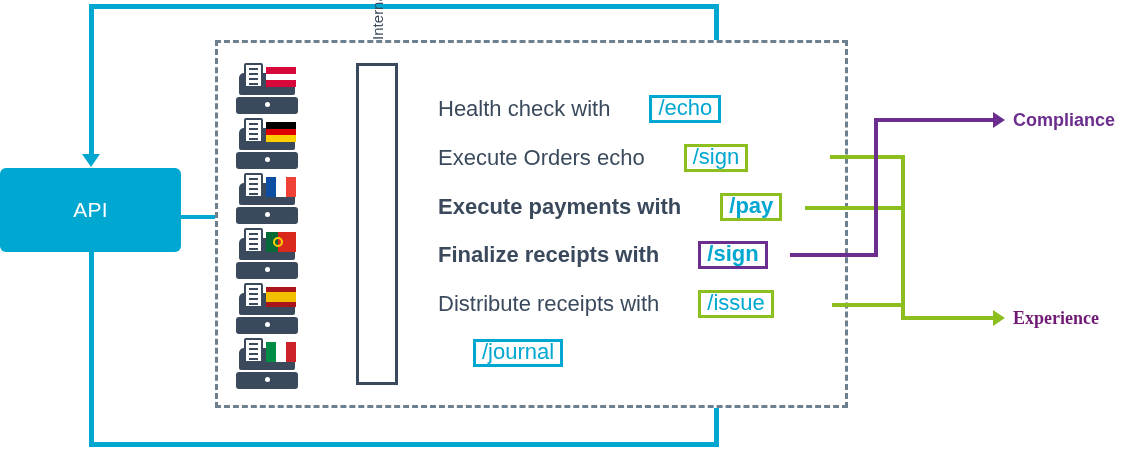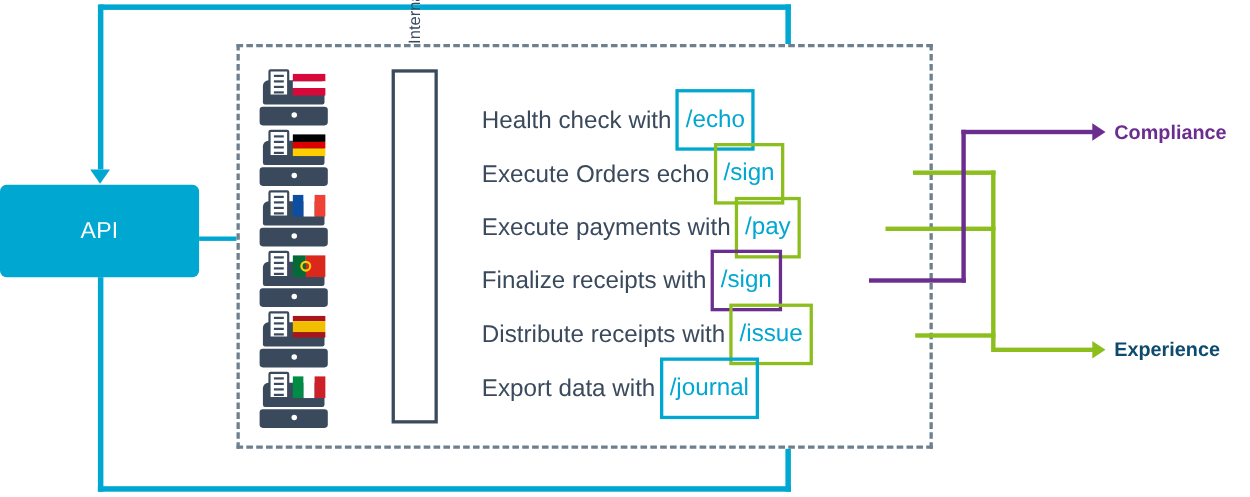--- a/index.html
+++ b/index.html
@@ -52,21 +52,21 @@
   .t-flag.vert{flex-direction:row;}
   .t-flag em{display:block;flex:1;font-style:normal;position:relative;}
 
   
   .row{position:absolute;left:438px;height:34px;display:flex;align-items:center;
        font-size:22px;color:#3A4A5C;white-space:nowrap;}
   .row .lead{padding-right:4px;}
   .ep{
     display:inline-flex;align-items:center;justify-content:center;
     color:#00A7D1;font-size:22px;padding:2px 6px 4px 6px;
-    border:3px solid #8CBE1E;box-sizing:border-box;height:56px;
+    border:3px solid #8CBE1E;box-sizing:border-box;height:28px;margin-left:35px;
   }
   .ep.cy{border-color:#00A7D1;}
   .ep.pu{border-color:#6B2D8E;}
   .ep.gr{border-color:#8CBE1E;}
 
   
   .ln{position:absolute;background:#00A7D1;}
   .ln.g{background:#8CBE1E;}
   .ln.p{background:#6B2D8E;}
 
@@ -75,21 +75,21 @@
               border-top:13px solid #00A7D1;}
   .arrow.right-cy{border-top:8px solid transparent;border-bottom:8px solid transparent;
               border-left:12px solid #00A7D1;}
   .arrow.right-p{border-top:8px solid transparent;border-bottom:8px solid transparent;
               border-left:12px solid #6B2D8E;}
   .arrow.right-g{border-top:8px solid transparent;border-bottom:8px solid transparent;
               border-left:12px solid #8CBE1E;}
 
   .outlabel{position:absolute;font-size:18px;font-weight:bold;white-space:nowrap;}
   .outlabel.p{color:#6B2D8E;}
-  .outlabel.g{color:#0c4a6e;}
+  .outlabel.g{color:#701a75;font-family:Liberation Serif, serif;}
 </style>
 </head>
 <body>
 
 <div id="stage">
 
   <div class="ln" style="left:91px;top:4px;width:628px;height:5px;"></div>
   <div class="ln" style="left:714px;top:4px;width:5px;height:100px;"></div>
   <div class="ln" style="left:89px;top:4px;width:5px;height:150px;"></div>
   <div class="arrow down" style="left:82px;top:154px;"></div>
@@ -217,37 +217,36 @@
   <div class="row" style="top:92px;">
     <span class="lead">Health check with</span>
     <span class="ep cy">/echo</span>
   </div>
 
   <div class="row" style="top:141px;">
     <span class="lead">Execute Orders echo</span>
     <span class="ep gr">/sign</span>
   </div>
 
-  <div class="row" style="top:190px;">
+  <div class="row" style="top:190px;font-weight:bold;">
     <span class="lead">Execute payments with</span>
     <span class="ep gr">/pay</span>
   </div>
 
-  <div class="row" style="top:238px;">
+  <div class="row" style="top:238px;font-weight:bold;">
     <span class="lead">Finalize receipts with</span>
     <span class="ep pu">/sign</span>
   </div>
 
   <div class="row" style="top:287px;">
     <span class="lead">Distribute receipts with</span>
     <span class="ep gr">/issue</span>
   </div>
 
   <div class="row" style="top:336px;">
-    <span class="lead">Export data with</span>
     <span class="ep cy">/journal</span>
   </div>
 
   <div class="ln g" style="left:830px;top:155px;width:75px;height:4px;"></div>
 
   <div class="ln g" style="left:805px;top:206px;width:100px;height:4px;"></div>
 
   <div class="ln g" style="left:832px;top:303px;width:73px;height:4px;"></div>
 
   <div class="ln g" style="left:901px;top:155px;width:4px;height:162px;"></div>

